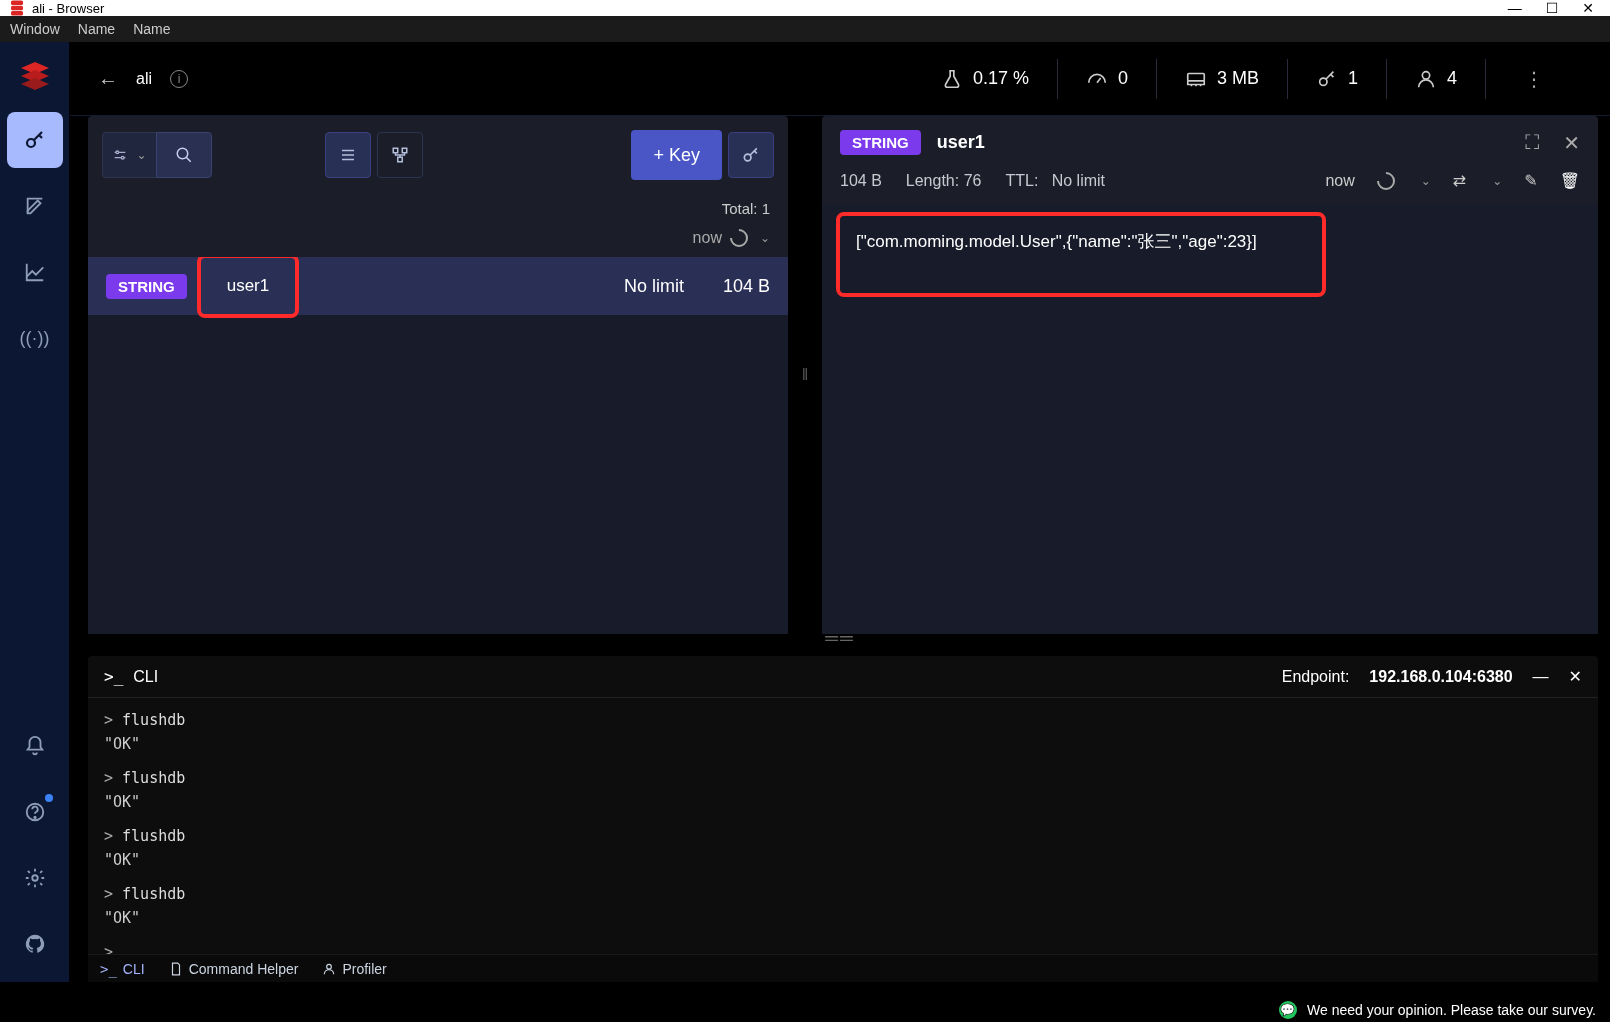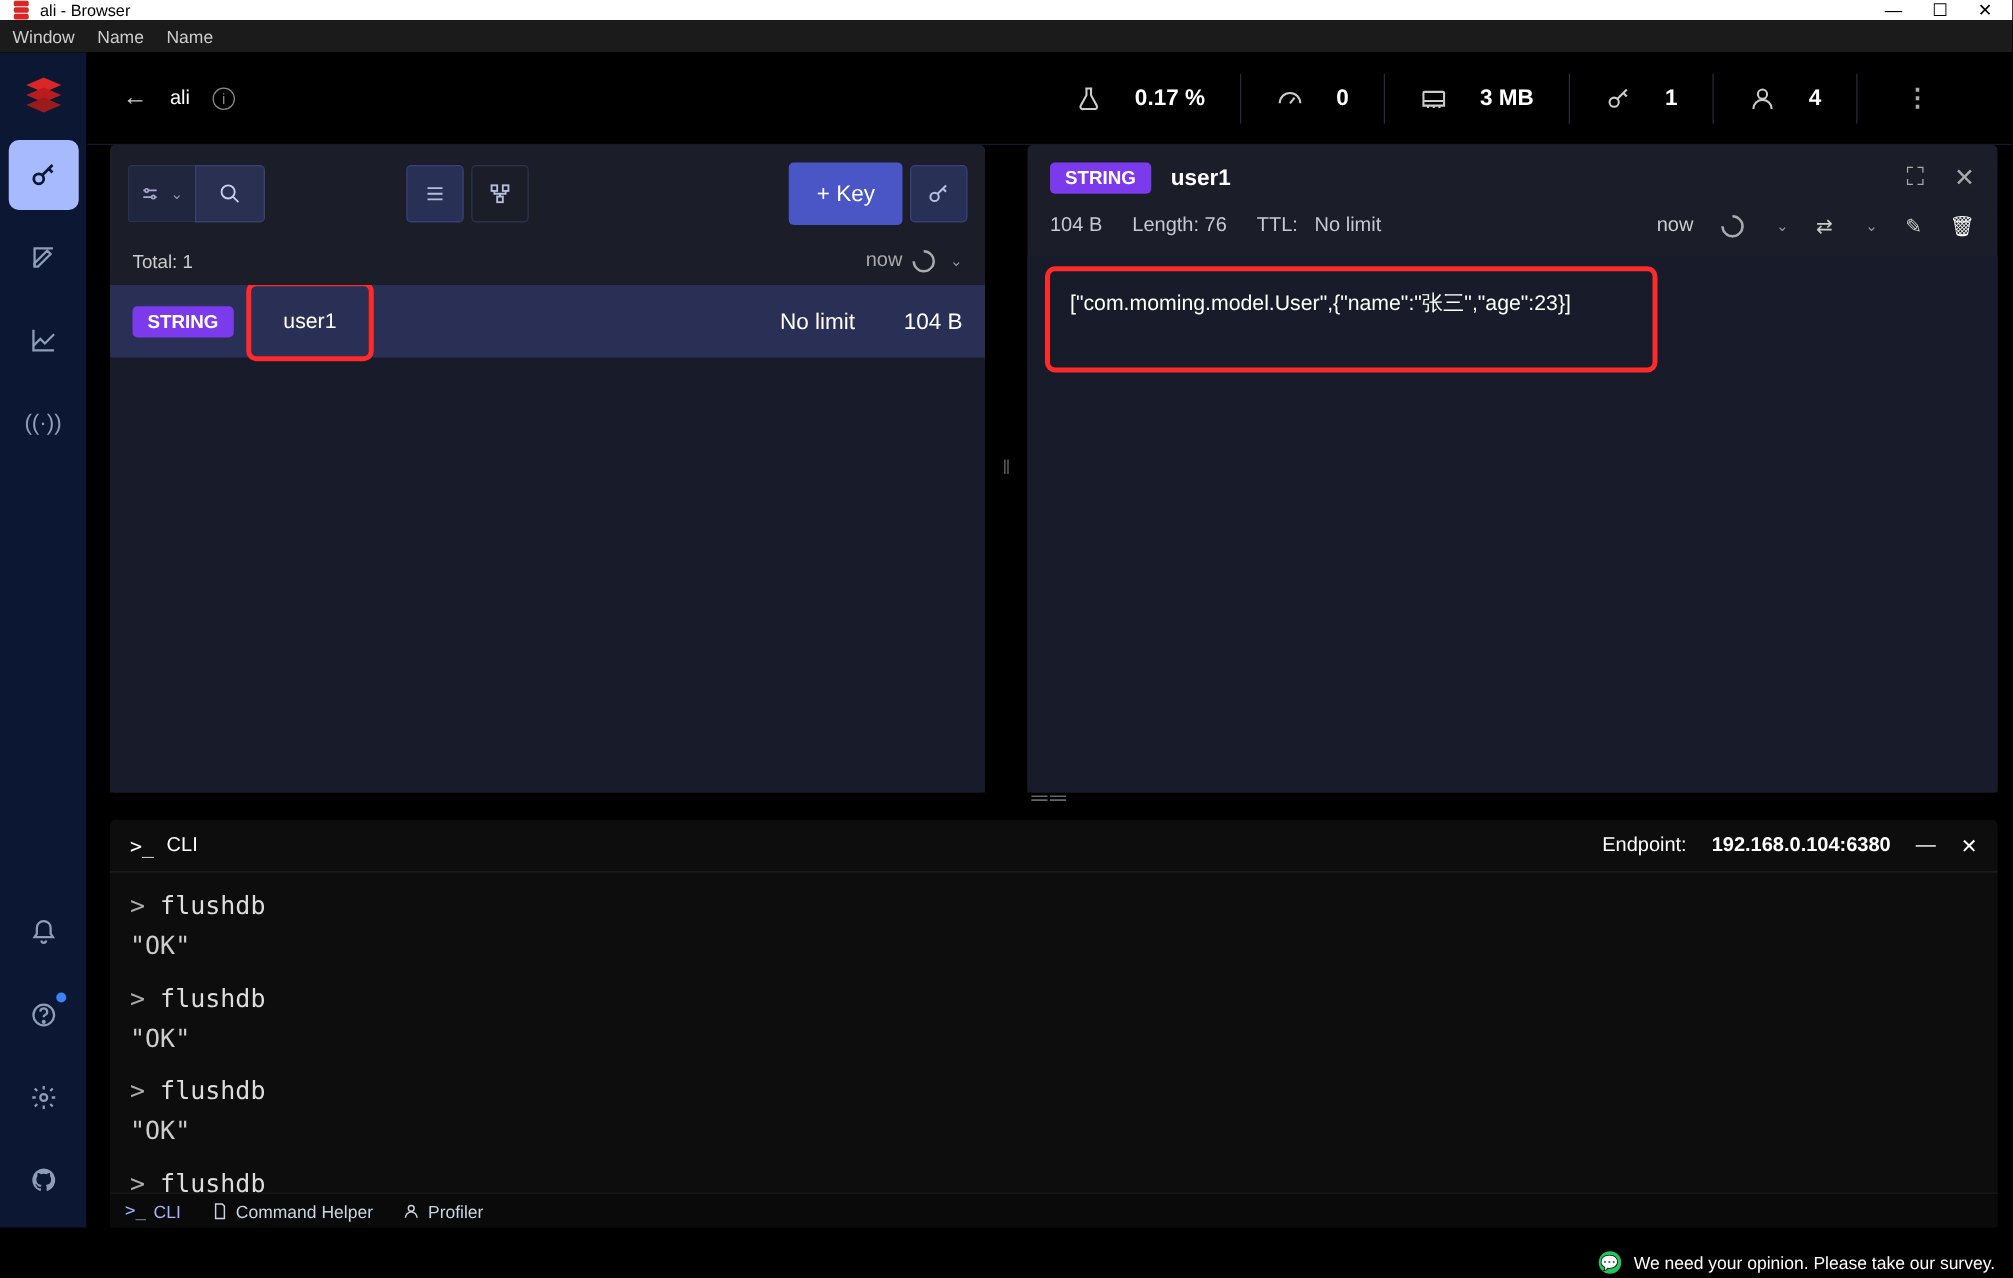--- a/index.html
+++ b/index.html
@@ -17,40 +17,40 @@
 .sidenav .navitem.active { background: #a7bafd; color: #0b1733; }
 .sidenav .spacer { flex: 1; }
 .sidenav .badge-dot { position: absolute; top: 10px; right: 10px; width: 8px; height: 8px; background: #3b82f6; border-radius: 50%; }
 
 .content { flex: 1; display: flex; flex-direction: column; background: #000; min-width: 0; }
 .topbar { height: 74px; display: flex; align-items: center; padding: 0 28px; background: #000; border-bottom: 1px solid #131a2f; gap: 18px; }
 .topbar .back { color: #ccc; font-size: 20px; }
 .topbar .dbname { font-size: 16px; font-weight: 500; color: #fff; }
 .topbar .info-icon { color: #888; font-size: 16px; border: 1.5px solid #888; width: 18px; height: 18px; border-radius: 50%; display: inline-flex; align-items: center; justify-content: center; font-size: 12px;}
 .topbar .stats { margin-left: auto; display: flex; align-items: center; gap: 0; color: #fff; font-size: 18px; }
-.topbar .stat { display: flex; align-items: center; gap: 26px; padding: 0 28px; border-left: 1px solid #2a2a3a; height: 40px; font-weight: bold;}
+.topbar .stat { display: flex; align-items: center; gap: 10px; padding: 0 28px; border-left: 1px solid #2a2a3a; height: 40px;}
 .topbar .stat:first-child { border-left: none; }
 .topbar .stat svg, .topbar .stat .ico { width: 22px; height: 22px; }
 .topbar .menu-dots { font-size: 20px; color: #aaa; padding: 0 10px; }
 
 .panels { display: flex; flex: 1; gap: 14px; padding: 0 12px 0 18px; min-height: 0; }
 .pane { background: #1b1d28; border-radius: 4px; display: flex; flex-direction: column; min-height: 0; }
 .left-pane { width: 700px; }
 .right-pane { flex: 1; }
 
 .ltoolbar { display: flex; align-items: center; gap: 6px; padding: 14px 14px 10px 14px; }
 .filterbox { display: flex; flex: 1; max-width: 360px; }
 .filterbox .dd { width: 54px; height: 46px; background: #20263e; border: 1px solid #2d3452; border-right: none; border-radius: 4px 0 0 4px; display:flex; align-items:center; justify-content:center; gap:4px; color:#aac;}
 .filterbox input { flex: 1; height: 46px; background: #20263e; border: 1px solid #2d3452; border-left: none; border-right: none; color: #fff; padding: 0 12px; font-size: 16px; outline: none; }
 .filterbox .search-btn { width: 56px; height: 46px; background: #2a3052; border: 1px solid #3a4270; border-radius: 0 4px 4px 0; display:flex; align-items:center; justify-content:center; color:#c5cef0; font-size:18px;}
 .ltoolbar .iconbtn { width: 46px; height: 46px; background: transparent; border: 1px solid #2d3452; border-radius: 4px; display:flex; align-items:center; justify-content:center; color:#b5bedc;}
 .ltoolbar .iconbtn.alt { background: #293055; border:1px solid #394080;}
 .ltoolbar .addkey { height: 50px; padding: 0 22px; background: #4a56c6; border-radius: 4px; color: #fff; font-size: 18px; display:flex; align-items:center; border: none; font-weight: 500;}
 .ltoolbar .spacer { flex: 1; }
-.totalrow { display: flex; align-items: flex-end; padding: 10px 18px; color: #ccc; font-size: 15px; gap: 12px;}
+.totalrow { display: flex; align-items: flex-end; padding: 10px 18px; color: #ccc; font-size: 15px; gap: 12px; flex-direction: column;}
 .totalrow .right { margin-left: auto; display:flex; align-items:center; gap:8px; color:#aaa; font-size:16px;}
 .refresh-icon { border: 2px solid #aaa; border-top-color: transparent; width: 18px; height: 18px; border-radius: 50%; display:inline-block; transform: rotate(-45deg);}
 .keylist { flex: 1; background: #181b29; overflow: auto; }
 .keyrow { display: flex; align-items: center; height: 58px; background: #2a2f56; padding: 0 18px; gap: 16px; }
 .badge { background: #7c3aed; color: #fff; border-radius: 4px; padding: 4px 12px; font-size: 15px; font-weight: 600; }
 .keyname-box { border: 4px solid #ff2a2a; border-radius: 8px; padding: 18px 26px; font-size: 17px; color: #fff; position: relative; margin-left: -6px;}
 .keyrow .ttl { margin-left: auto; color: #fff; font-size: 18px; }
 .keyrow .size { color: #fff; font-size: 18px; width: 70px; text-align: right;}
 
 .rtoolbar { display: flex; align-items: center; padding: 14px 18px 10px 18px; gap: 16px; }
@@ -58,21 +58,21 @@
 .rtoolbar .right { margin-left: auto; display:flex; gap:24px; color:#aaa; font-size:20px; align-items:center;}
 .metarow { display: flex; align-items: center; padding: 6px 18px 14px 18px; gap: 24px; color: #c8c8d0; font-size: 16px; }
 .metarow .right { margin-left: auto; display:flex; align-items:center; gap:22px; color:#ccc;}
 .value-area { flex: 1; background: #181b29; overflow: auto; padding: 8px 14px; }
 .value-box { border: 4px solid #ff2a2a; border-radius: 8px; padding: 14px 16px 40px 16px; font-size: 17px; color: #fff; font-family: inherit; width: 490px; }
 .drag-handle { text-align: center; color: #666; font-size: 18px; height: 14px; line-height: 8px; letter-spacing: 2px;}
 
 .cli { background: #0d0d0d; display: flex; flex-direction: column; margin: 8px 12px 0 18px; border-radius: 4px; height: 326px; flex-shrink: 0;}
 .cli-header { display: flex; align-items: center; height: 42px; padding: 0 16px; color: #fff; font-size: 16px; gap: 10px; border-bottom: 1px solid #222;}
 .cli-header .right { margin-left: auto; display:flex; align-items:center; gap:20px;}
-.cli-body { flex: 1; padding: 10px 16px; font-family: "Consolas", monospace; font-size: 20px; color: #ddd; overflow: auto; line-height: 1.6;}
+.cli-body { flex: 1; padding: 10px 16px; font-family: "Consolas", monospace; font-size: 15px; color: #ddd; overflow: auto; line-height: 1.6;}
 .cli-body .cmd { color: #ddd; }
 .cli-body .resp { color: #ccc; margin-bottom: 10px;}
 .cli-body .prompt { color: #aaa; }
 .cli-footer { height: 28px; display: flex; align-items: center; padding: 0 12px; gap: 24px; color: #cbd5e1; font-size: 14px; background: #0a0a0a; border-top: 1px solid #1a1a1a;}
 .cli-footer .tab { display:flex; align-items:center; gap:6px; }
 .cli-footer .tab.active { color: #a5b4fc; }
 
 .survey-bar { position: absolute; bottom: 0; left: 0; right: 0; height: 24px; background: #000; display: flex; align-items: center; justify-content: flex-end; padding: 0 14px; color: #fff; font-size: 14px; gap: 10px;}
 .survey-bar .dot { width: 18px; height: 18px; background: #22c55e; border-radius: 50%; display:inline-flex; align-items:center; justify-content:center; color:#fff; font-size:12px;}
 .sep-handle { width: 6px; display:flex; align-items:center; justify-content:center; color:#555;}

